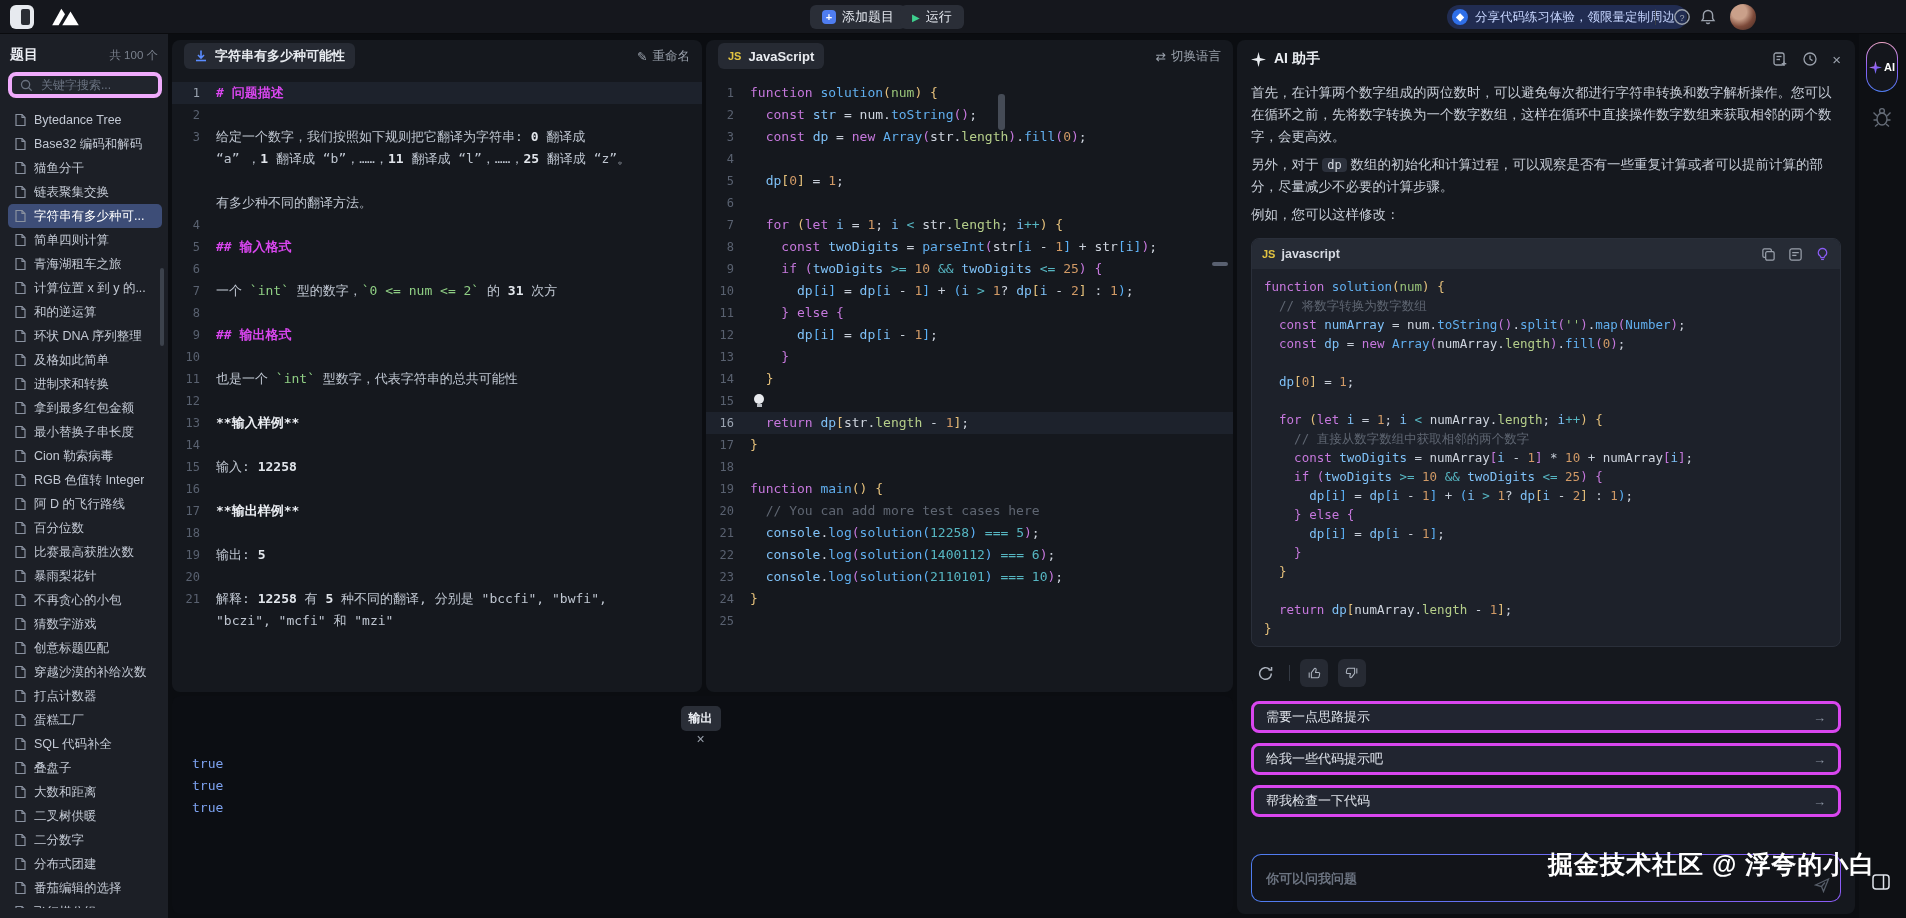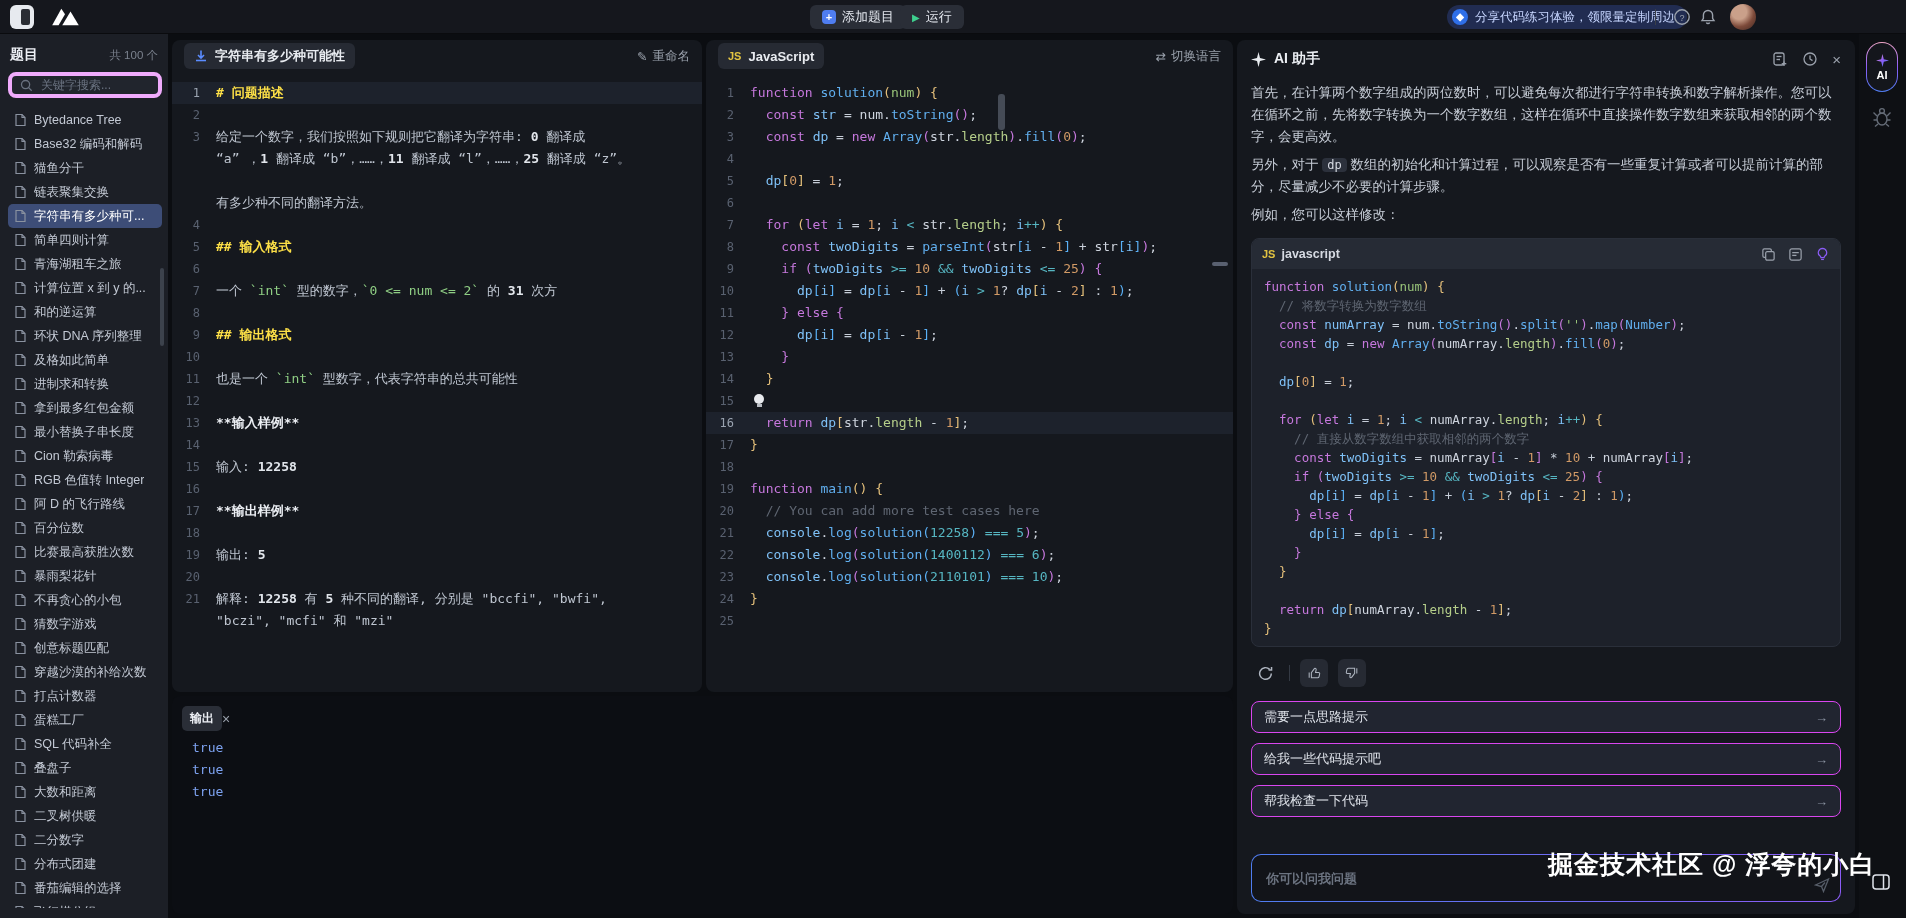--- a/index.html
+++ b/index.html
@@ -60,28 +60,28 @@
   .ln{width:44px;flex:0 0 auto;text-align:right;padding-right:16px;color:#596170;font-size:12px;}
   .crow.hl .ln{color:#9aa3b0;}
   .lc{white-space:pre;}
   .bulb{position:absolute;left:48px;top:4px;width:10px;height:14px;}
   .bulb:before{content:"";position:absolute;left:0;top:0;width:10px;height:10px;border-radius:50%;background:#e8eaee;}
   .bulb:after{content:"";position:absolute;left:2.5px;top:10px;width:5px;height:3px;background:#b9bdc4;}
   .tk-kw{color:#c678dd}.tk-fn{color:#61afef}.tk-vr{color:#7fc1f7}.tk-pm{color:#98c379}
   .tk-nm{color:#d19a66}.tk-tl{color:#56b6c2}.tk-st{color:#98c379}.tk-cm{color:#5f6672}
   .tk-op{color:#c7ced8}.tk-tx{color:#ced4de}.tk-pg{color:#b5ce8a}
   .tk-b1{color:#e5c07b}.tk-b2{color:#c678dd}.tk-b3{color:#5ab0f6}
-  .md-h{color:#fde047;font-weight:700}.md-b{color:#bfc6d1}.md-strong{color:#eceff4;font-weight:700}
+  .md-h{color:#d946ef;font-weight:700}.md-b{color:#bfc6d1}.md-strong{color:#eceff4;font-weight:700}
   .md-code{color:#8fce84}.md-num{color:#e2e6ec;font-weight:600}
   .ed-scroll{position:absolute;left:292px;top:54px;width:7px;height:36px;border-radius:3px;background:#454b56;}
   .split-handle{position:absolute;left:506px;top:222px;width:16px;height:4px;border-radius:2px;background:#596070;}
 
   
   .out-line{font-family:"DejaVu Sans Mono",monospace;font-size:13px;line-height:22px;color:var(--c-output_blue,#7da2f0);padding-left:20px;}
-  .out-head{display:flex;justify-content:flex-start;align-items:center;padding:10px 14px 6px 10px;}
+  .out-head{display:flex;justify-content:flex-start;align-items:center;padding:10px 14px 6px 10px;flex-direction:column;}
   .out-chip{background:#2a2e37;border-radius:5px;color:#eceff4;font-size:12px;font-weight:700;padding:4px 8px;cursor:pointer;}
   .x{color:#9aa1ac;cursor:pointer;font-size:14px;}
 
   
   .ai{display:flex;flex-direction:column;padding:10px 14px 12px 14px;}
   .ai-head{display:flex;align-items:center;justify-content:space-between;margin-bottom:8px;}
   .ai-title{display:flex;align-items:center;gap:8px;font-weight:700;color:#eceff4;font-size:14px;justify-content:center;}
   .ai-hicons{display:flex;align-items:center;gap:14px;color:#9aa1ac;}
   .ai-hicons > span{cursor:pointer;display:flex;}
   .ai-p{color:#c6ccd6;font-size:13.5px;line-height:22px;margin:6px 0;}
@@ -93,36 +93,36 @@
   .jsbadge{color:var(--c-js_yellow,#e2c341);font-weight:700;font-size:11px;}
   .ai-code-ic{display:flex;gap:12px;color:#9aa1ac;}
   .ai-code-ic span{cursor:pointer;display:flex;}
   .ai-code .crow{height:19px;line-height:19px;font-size:12.5px;}
   .ai-code .body{padding:8px 12px;}
   .fb-row{display:flex;align-items:center;gap:10px;margin:12px 0 4px 0;}
   .fb-div{width:1px;height:16px;background:#343a44;}
   .fb-btn{width:28px;height:28px;border-radius:6px;background:#262a33;display:flex;align-items:center;
           justify-content:center;color:#aeb5c0;cursor:pointer;}
   .fb-plain{width:28px;height:28px;display:flex;align-items:center;justify-content:center;color:#aeb5c0;cursor:pointer;}
-  .sugg{height:32px;border:1px solid #d946ef;background:#212530;border-radius:8px;display:flex;align-items:center;
+  .sugg{height:32px;border:3px solid #d946ef;background:#212530;border-radius:8px;display:flex;align-items:center;
         justify-content:space-between;padding:0 12px;color:#dfe3ea;font-size:13px;margin-top:10px;cursor:pointer;}
   .sugg .arr{color:#8a92a0;}
   .ai-input{margin-top:auto;height:48px;border-radius:10px;border:1.5px solid transparent;position:relative;
             background:linear-gradient(#121419,#121419) padding-box,
                        linear-gradient(90deg,var(--c-accent_blue,#4f7df0),#8b5cf6) border-box;
             display:flex;align-items:center;padding:0 40px 0 12px;}
   .ai-input input{border:0;outline:0;background:transparent;color:#cfd4dd;width:100%;font-size:13px;font-family:"Liberation Sans",sans-serif;font-weight:bold;}
   .ai-input input::placeholder{color:#6b7380;}
   .send{position:absolute;right:10px;bottom:8px;color:#565d68;cursor:pointer;display:flex;}
 
   
   .rail{position:absolute;left:1859px;top:34px;width:47px;height:884px;background:#0e1014;}
   .ai-pill{position:absolute;left:7px;top:8px;width:32px;height:50px;border-radius:16px;border:1.5px solid transparent;
            background:linear-gradient(#14161c,#14161c) padding-box,linear-gradient(180deg,#f0a6c8,#8b5cf6,#4f7df0) border-box;
-           display:flex;flex-direction:column;align-items:center;justify-content:center;gap:2px;cursor:pointer;}
+           display:flex;align-items:center;justify-content:center;gap:2px;cursor:pointer;}
   .ai-pill .lbl{color:#fff;font-weight:700;font-size:11px;}
   .mascot{position:absolute;left:12px;top:72px;color:#646b76;cursor:pointer;}
   .corner-ic{position:absolute;left:12px;top:838px;color:#dfe3ea;cursor:pointer;}
 
   .watermark{position:absolute;left:1548px;top:848px;color:#ffffff;font-size:25px;font-weight:700;
              letter-spacing:1px;z-index:30;pointer-events:none;}
 </style>
 </head>
 <body>
 

